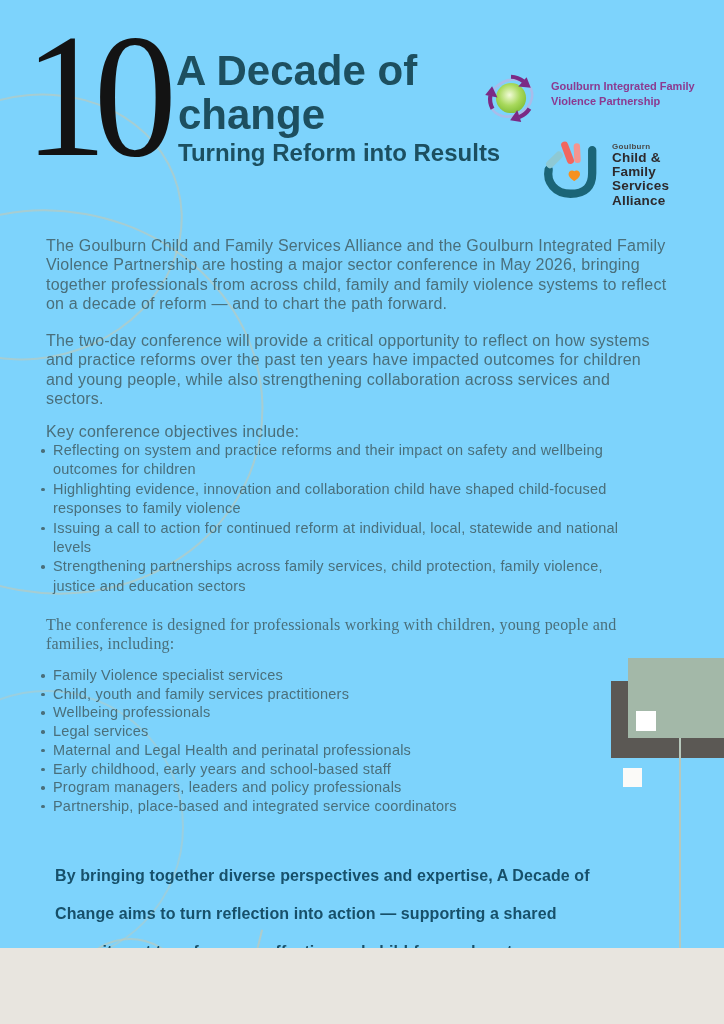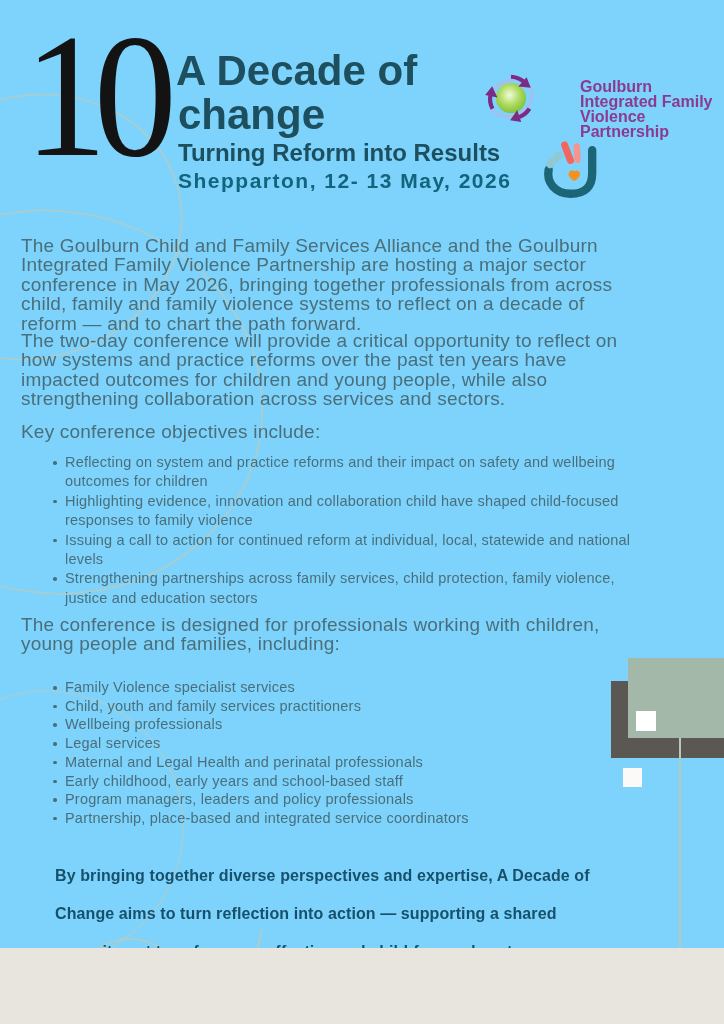--- a/index.html
+++ b/index.html
@@ -30,35 +30,35 @@
   .title1{position:absolute;left:176px;top:50px;font-size:42px;font-weight:800;
           color:#1d4f5f;line-height:1;letter-spacing:0;text-align:center;}
   .title2{position:absolute;left:178px;top:94px;font-size:42px;font-weight:800;
           color:#1d4f5f;line-height:1;}
   .subtitle{position:absolute;left:178px;top:141px;font-size:24px;font-weight:800;
           color:#1c4f60;line-height:1;}
   .location{position:absolute;left:178px;top:170px;font-size:21px;font-weight:700;
           color:#13647c;letter-spacing:1.5px;line-height:1;}
   
   .gifvp-icon{position:absolute;left:485px;top:70px;width:52px;height:54px;}
-  .gifvp-text{position:absolute;left:580px;top:79px;font-size:16px;font-weight:700;
+  .gifvp-text{position:absolute;left:551px;top:79px;font-size:11px;font-weight:700;
           color:#8b3a90;line-height:15px;}
   
   .hand-icon{position:absolute;left:541px;top:132px;width:64px;height:80px;}
   .gcfsa-text{position:absolute;left:612px;top:142px;color:#2d2a2d;}
   .gcfsa-small{font-size:8px;font-weight:700;color:#4a4a4a;letter-spacing:.3px;line-height:9px;}
   .gcfsa-line{font-size:13.5px;font-weight:800;line-height:14.2px;letter-spacing:.2px;}
   
-  .bodytxt{position:absolute;left:21px;width:622px;font-size:19px;line-height:19.4px;
+  .bodytxt{position:absolute;left:46px;width:622px;font-size:16px;line-height:19.4px;
           color:#4a6f7b;letter-spacing:.2px;}
   .p1{top:236px;}
   .p2{top:331px;}
   .obj-head{top:422px;}
-  .aud-intro{top:615px;}
-  ul.blist{position:absolute;left:30px;width:616px;margin:12px;padding:0;list-style:none;
+  .aud-intro{top:615px;font-family:Liberation Serif, serif;}
+  ul.blist{position:absolute;left:30px;width:616px;margin:0;padding:0;list-style:none;
           font-size:14.5px;color:#4a6f7b;letter-spacing:.2px;}
   ul.blist li{position:relative;padding-left:23px;}
   ul.blist li::before{content:"";position:absolute;left:11px;top:8px;width:3.5px;height:3.5px;
           border-radius:50%;background:#4a6f7b;}
   .obj-list{top:441px;line-height:19.4px;}
   .aud-list{top:666px;line-height:18.7px;}
   .closing{position:absolute;left:55px;top:857px;width:594px;font-size:16px;font-weight:700;
           color:#17506a;line-height:38px;letter-spacing:.1px;}
 </style>
 </head>
@@ -75,21 +75,20 @@
   <div class="rect-dark"></div>
   <div class="rect-green"></div>
   <div class="sq1"></div>
   <div class="sq2"></div>
   <div class="vline"></div>
 
   <div class="big-ten">10</div>
   <div class="title1">A Decade of</div>
   <div class="title2">change</div>
   <div class="subtitle">Turning Reform into Results</div>
-  <div class="location">Shepparton, 12- 13 May, 2026</div>
 
   <div class="gifvp-icon">
     <svg viewBox="0 0 100 100" width="52" height="54">
       <defs>
         <radialGradient id="ball" cx="45%" cy="40%" r="65%">
           <stop offset="0%" stop-color="#f2fbd8"></stop>
           <stop offset="55%" stop-color="#a8d95c"></stop>
           <stop offset="100%" stop-color="#7fbc34"></stop>
         </radialGradient>
       </defs>
@@ -118,20 +117,27 @@
 
   <div class="hand-icon">
     <svg viewBox="0 0 100 100" width="64" height="80">
       <path d="M12 46 C8 66 22 84 46 84 C70 84 80 72 80 52 L80 16" fill="none" stroke="#1b6577" stroke-width="13" stroke-linecap="round"></path>
       <line x1="14" y1="38" x2="28" y2="24" stroke="#8ec9d4" stroke-width="12" stroke-linecap="round"></line>
       <line x1="37" y1="8" x2="46" y2="32" stroke="#f2665e" stroke-width="11" stroke-linecap="round"></line>
       <line x1="56" y1="10" x2="57" y2="31" stroke="#f5958f" stroke-width="10" stroke-linecap="round"></line>
       <path d="M52 49 a5.5 5.5 0 0 1 9 4 c0 6 -9 11 -9 11 s-9 -5 -9 -11 a5.5 5.5 0 0 1 9 -4 z" fill="#f59120"></path>
     </svg>
   </div>
+  <div class="gcfsa-text">
+    <div class="gcfsa-small">Goulburn</div>
+    <div class="gcfsa-line">Child &amp;</div>
+    <div class="gcfsa-line">Family</div>
+    <div class="gcfsa-line">Services</div>
+    <div class="gcfsa-line">Alliance</div>
+  </div>
 
   <div class="bodytxt p1">The Goulburn Child and Family Services Alliance and the Goulburn Integrated Family Violence Partnership are hosting a major sector conference in May 2026, bringing together professionals from across child, family and family violence systems to reflect on a decade of reform — and to chart the path forward.</div>
   <div class="bodytxt p2">The two-day conference will provide a critical opportunity to reflect on how systems and practice reforms over the past ten years have impacted outcomes for children and young people, while also strengthening collaboration across services and sectors.</div>
 
   <div class="bodytxt obj-head">Key conference objectives include:</div>
   <ul class="blist obj-list">
     <li>Reflecting on system and practice reforms and their impact on safety and wellbeing outcomes for children</li>
     <li>Highlighting evidence, innovation and collaboration child have shaped child-focused responses to family violence</li>
     <li>Issuing a call to action for continued reform at individual, local, statewide and national levels</li>
     <li>Strengthening partnerships across family services, child protection, family violence, justice and education sectors</li>

